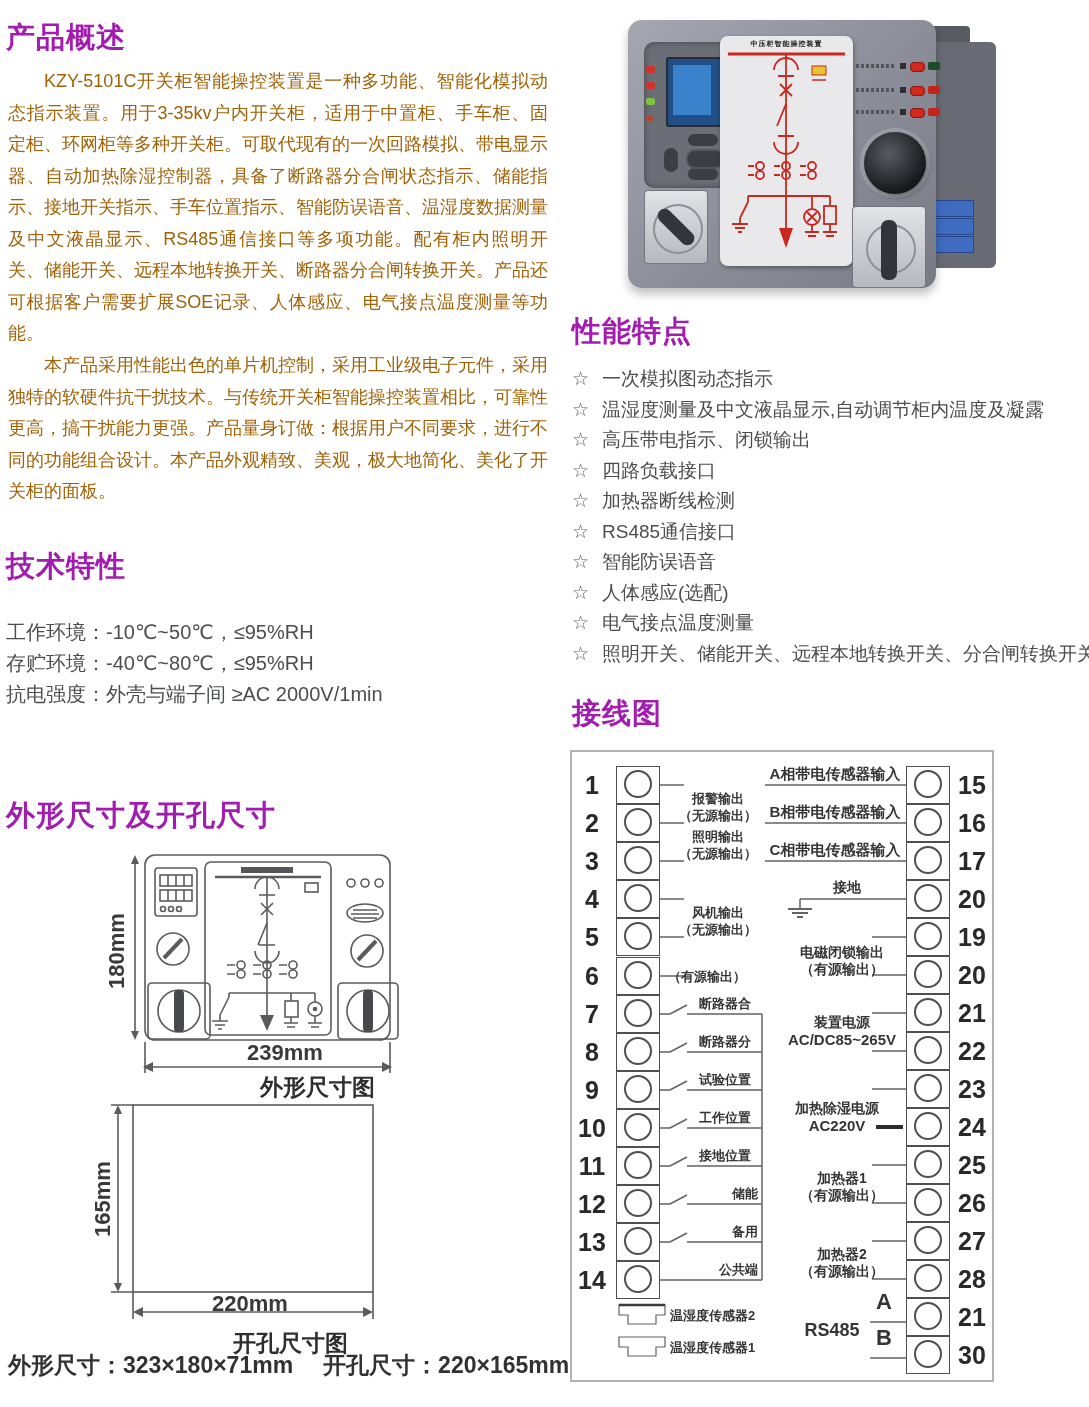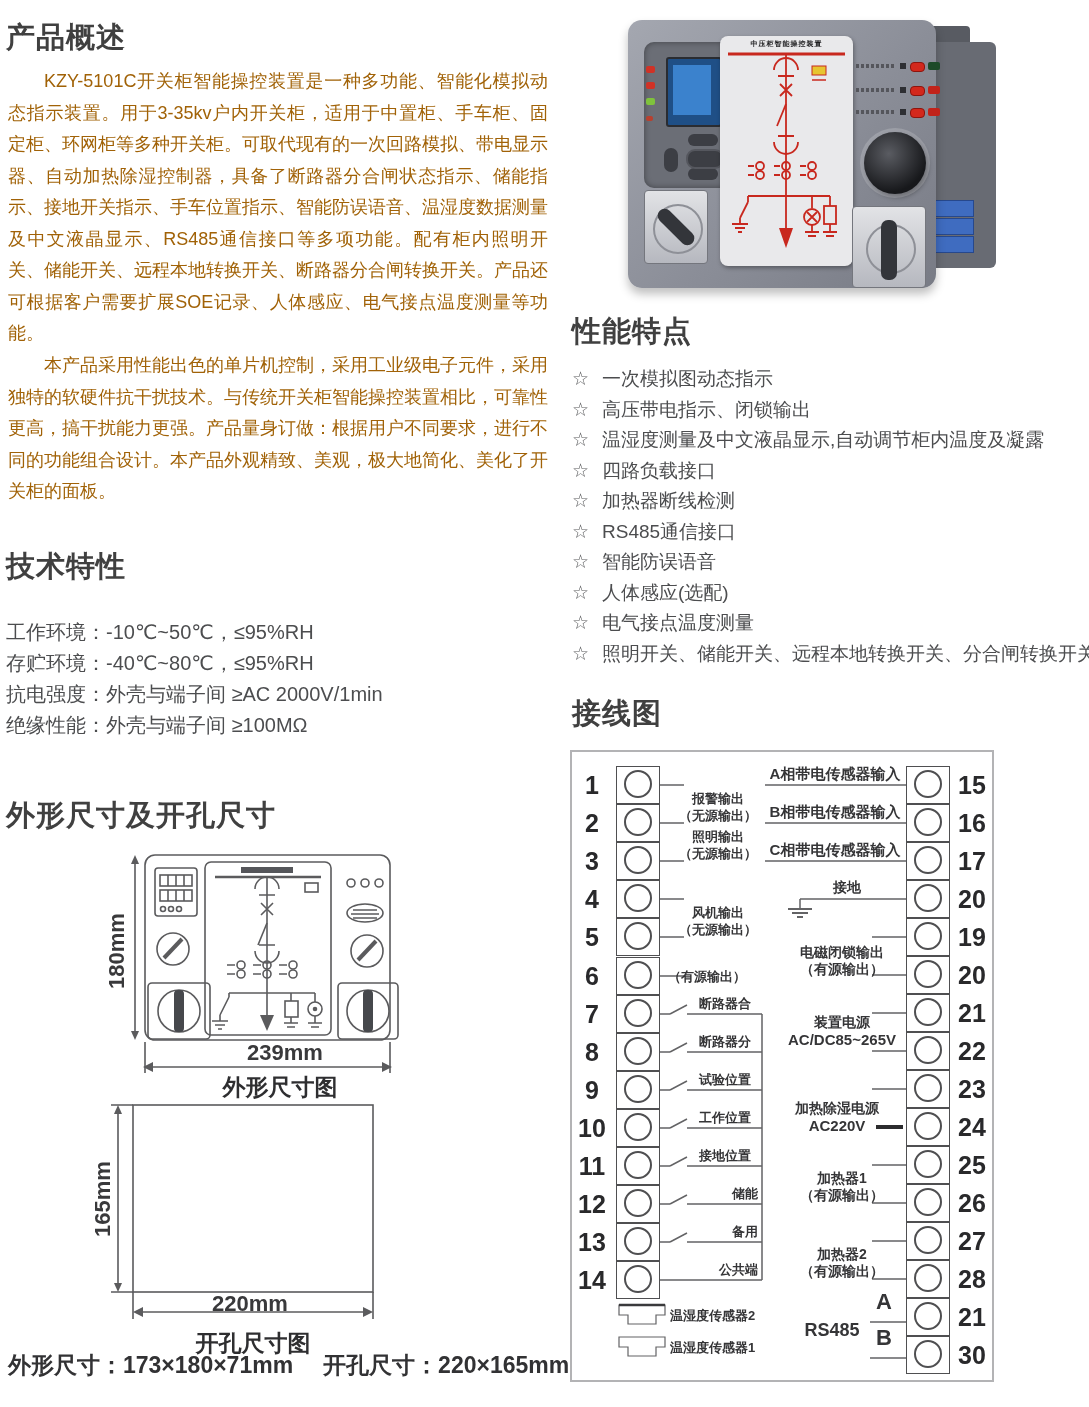--- a/index.html
+++ b/index.html
@@ -1,38 +1,38 @@
 <!DOCTYPE html>
 <html><head>
 <meta charset="utf-8">
 <style>
   html,body{margin:0;padding:0;background:#fff;font-family:"Liberation Sans","DejaVu Sans",sans-serif;}
   #page{position:relative;width:1089px;height:1407px;background:#fff;overflow:hidden;color:#4c4d4f;}
   .abs{position:absolute;}
-  .h1{position:absolute;font-size:29px;font-weight:bold;color:#404040;letter-spacing:1px;}
+  .h1{position:absolute;font-size:29px;font-weight:bold;color:#a21caf;letter-spacing:1px;}
   .para{position:absolute;left:8px;width:540px;font-size:18px;line-height:31.5px;color:#a16207;text-align:justify;text-indent:2em;}
   .spec{position:absolute;left:6px;width:540px;font-size:20px;color:#4c4d4f;}
   
   .feat{position:absolute;left:572px;top:366px;width:515px;list-style:none;margin:0;padding:0;}
   .feat li{height:30.5px;font-size:19px;color:#4c4d4f;white-space:nowrap;}
   .feat .star{display:inline-block;width:30px;color:#5a5b5d;font-size:19px;}
   
   .wbox{position:absolute;left:570px;top:750px;width:420px;height:628px;border:2px solid #b3b3b5;background:#fff;}
   .wsvg{position:absolute;left:0;top:0;}
   .term{position:absolute;width:44px;height:38px;border:1px solid #4f4f51;background:#fff;box-sizing:border-box;}
   .term i{display:block;width:28px;height:28px;border:2px solid #4f4f51;border-radius:50%;margin:3px auto;box-sizing:border-box;}
   .lt{left:44px;} .rt{left:334px;}
   .tnum{position:absolute;font-size:25px;font-weight:bold;color:#29292b;width:36px;text-align:center;line-height:32px;}
   .ln{left:2px;} .rn{left:382px;}
   .wl{position:absolute;font-weight:bold;color:#353537;font-size:13px;line-height:17px;text-align:center;}
   .wr{position:absolute;font-weight:bold;color:#353537;font-size:14px;line-height:17px;text-align:center;}
   
   .dimtext{position:absolute;font-size:22px;font-weight:bold;color:#39393b;text-align:center;}
   .vtext{position:absolute;font-size:22px;font-weight:bold;color:#39393b;text-align:center;transform:rotate(-90deg);}
-  .figcap{position:absolute;font-size:23px;font-weight:bold;color:#2e2e30;text-align:center;}
+  .figcap{position:absolute;font-size:23px;font-weight:bold;color:#2e2e30;text-align:right;}
   .summary{position:absolute;left:8px;top:1350px;font-size:23px;font-weight:bold;color:#323234;}
   .summary span{margin-right:30px;}
   
   .photo{position:absolute;left:618px;top:8px;width:372px;height:296px;}
   .flange{position:absolute;left:300px;top:34px;width:78px;height:226px;background:#686b73;border-radius:6px;}
   .bracket{position:absolute;left:288px;top:18px;width:64px;height:30px;background:#585b62;border-radius:4px;}
   .blu{position:absolute;left:316px;width:38px;height:15px;background:#3f6cc0;border:1px solid #27488c;}
   .dev-body{position:absolute;left:10px;top:12px;width:308px;height:268px;border-radius:14px;background:linear-gradient(135deg,#a4a7b0 0%,#8b8e98 55%,#787b85 100%);box-shadow:0 6px 10px rgba(0,0,0,.25);}
   .lcd-panel{position:absolute;left:16px;top:22px;width:116px;height:146px;background:#6b6e76;border-radius:10px;box-shadow:inset 0 0 6px rgba(0,0,0,.4);}
   .led{position:absolute;left:2px;width:9px;height:7px;border-radius:2px;}
@@ -70,21 +70,20 @@
 <div id="page">
 
   <div class="h1" style="left:6px;top:18px">产品概述</div>
   <div class="para" style="top:66px">KZY-5101C开关柜智能操控装置是一种多功能、智能化模拟动态指示装置。用于3-35kv户内开关柜，适用于中置柜、手车柜、固定柜、环网柜等多种开关柜。可取代现有的一次回路模拟、带电显示器、自动加热除湿控制器，具备了断路器分合闸状态指示、储能指示、接地开关指示、手车位置指示、智能防误语音、温湿度数据测量及中文液晶显示、RS485通信接口等多项功能。配有柜内照明开关、储能开关、远程本地转换开关、断路器分合闸转换开关。产品还可根据客户需要扩展SOE记录、人体感应、电气接点温度测量等功能。</div>
   <div class="para" style="top:350px">本产品采用性能出色的单片机控制，采用工业级电子元件，采用独特的软硬件抗干扰技术。与传统开关柜智能操控装置相比，可靠性更高，搞干扰能力更强。产品量身订做：根据用户不同要求，进行不同的功能组合设计。本产品外观精致、美观，极大地简化、美化了开关柜的面板。</div>
 
   <div class="h1" style="left:6px;top:547px">技术特性</div>
   <div class="spec" style="top:619px">工作环境：-10℃~50℃，≤95%RH</div>
   <div class="spec" style="top:650px">存贮环境：-40℃~80℃，≤95%RH</div>
   <div class="spec" style="top:681px">抗电强度：外壳与端子间 ≥AC 2000V/1min</div>
-  <div class="spec" style="top:712px">绝缘性能：外壳与端子间 ≥100MΩ</div>
 
   <div class="h1" style="left:6px;top:796px">外形尺寸及开孔尺寸</div>
 
   <svg class="abs" style="left:95px;top:843px" width="310" height="235" viewBox="0 0 310 235">
     <g stroke="#5b5b5d" fill="none" stroke-width="1.6">
       <rect x="50" y="12" width="245" height="185" rx="10"></rect>
 
       <path d="M40 16 V193"></path>
 
       <rect x="60" y="25" width="42" height="48" rx="3"></rect>
@@ -170,21 +169,21 @@
         <polygon points="33,194 29,185 37,185"></polygon>
       <polygon points="48,214 58,209 58,219"></polygon>
         <polygon points="288,214 278,209 278,219"></polygon>
     </g>
   </svg>
   <div class="vtext" style="left:58px;top:1186px;width:90px">165mm</div>
   <div class="dimtext" style="left:190px;top:1291px;width:120px">220mm</div>
   <div class="figcap" style="left:158px;top:1328px;width:190px">开孔尺寸图</div>
 
   <div class="summary">
-    <span>外形尺寸：173×180×71mm</span><span>开孔尺寸：220×165mm</span>
+    <span>外形尺寸：323×180×71mm</span><span>开孔尺寸：220×165mm</span>
   </div>
 
   <div class="photo">
     <div class="bracket"></div>
     <div class="flange"></div>
     <div class="blu" style="top:192px"></div>
     <div class="blu" style="top:210px"></div>
     <div class="blu" style="top:228px"></div>
     <div class="dev-body">
       <div class="lcd-panel">
@@ -264,22 +263,22 @@
       <div class="rot rot2">
           <i class="ring"></i>
           <i class="handle h1b"></i>
         </div>
     </div>
   </div>
 
   <div class="h1" style="left:572px;top:312px">性能特点</div>
   <ul class="feat">
     <li><span class="star">☆</span><span>一次模拟图动态指示</span></li>
+    <li><span class="star">☆</span><span>温湿度测量及中文液晶显示,自动调节柜内温度及凝露</span></li>
     <li><span class="star">☆</span><span>高压带电指示、闭锁输出</span></li>
-    <li><span class="star">☆</span><span>温湿度测量及中文液晶显示,自动调节柜内温度及凝露</span></li>
     <li><span class="star">☆</span><span>四路负载接口</span></li>
     <li><span class="star">☆</span><span>加热器断线检测</span></li>
     <li><span class="star">☆</span><span>RS485通信接口</span></li>
     <li><span class="star">☆</span><span>智能防误语音</span></li>
     <li><span class="star">☆</span><span>人体感应(选配)</span></li>
     <li><span class="star">☆</span><span>电气接点温度测量</span></li>
     <li><span class="star">☆</span><span>照明开关、储能开关、远程本地转换开关、分合闸转换开关</span></li>
   </ul>
 
   <div class="h1" style="left:572px;top:694px">接线图</div>

